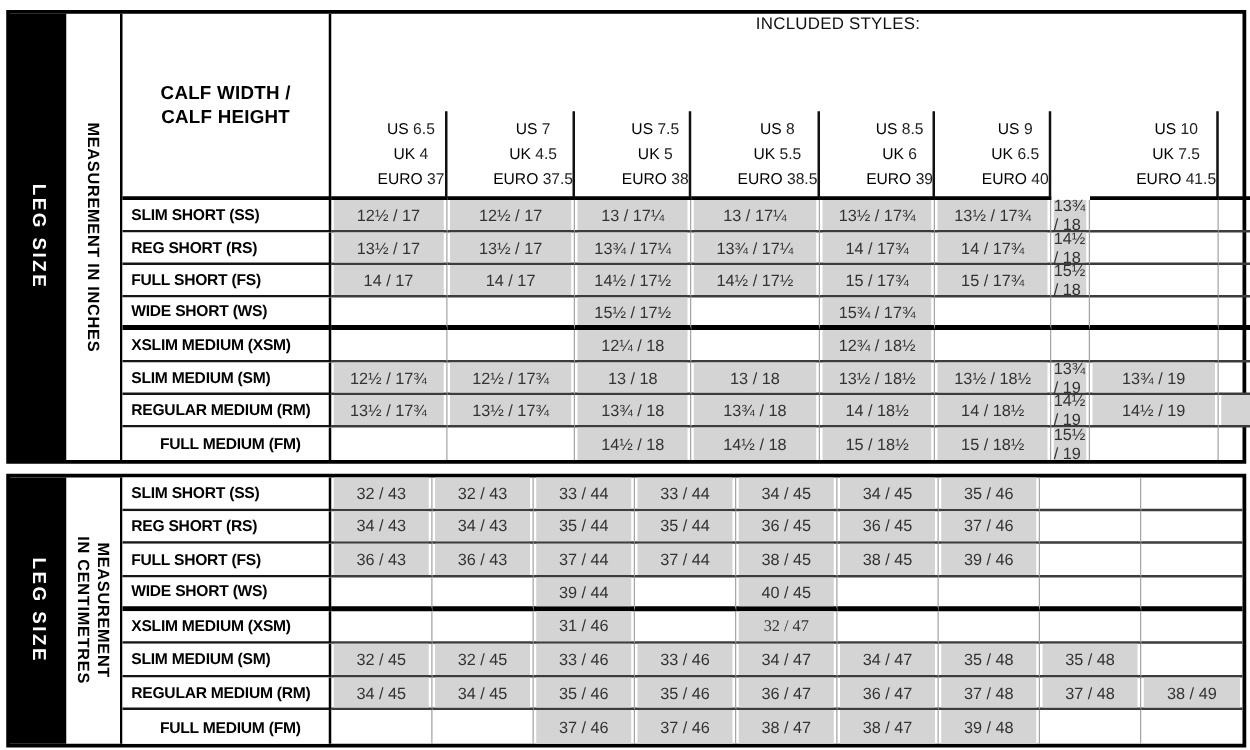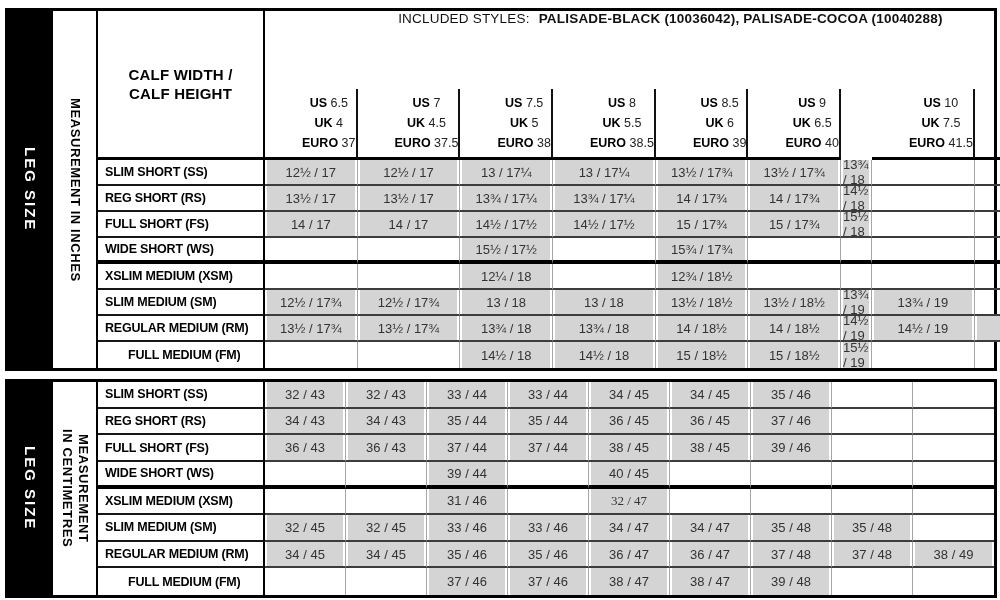--- a/index.html
+++ b/index.html
@@ -23,21 +23,21 @@
   .cell-styles{grid-column:4/13;grid-row:1;display:flex;align-items:flex-start;justify-content:center;
                gap:9px;font-size:13.5px;color:#111;letter-spacing:.2px;}
   .st-value{font-weight:bold;}
   .cell-foot{grid-column:4/13;grid-row:2;background:#000;color:#fff;font-weight:bold;font-size:14px;
              letter-spacing:.8px;display:flex;align-items:center;justify-content:center;}
 
   .size-head{border-right:2px solid #111;border-bottom:3px solid #000;
              display:flex;flex-direction:column;align-items:center;justify-content:center;
              font-size:12.5px;line-height:1.6;color:#222;}
   .size-head.last-col{border-right:none;}
-  .sh-pre{font-weight:bold;color:#000;margin-left:37px;}
+  .sh-pre{font-weight:normal;color:#000;margin-left:37px;}
   .sh-num{font-weight:normal;}
 
   .label-cell{grid-column:3;border-right:2px solid #000;border-bottom:2px solid #161616;
               display:flex;align-items:center;padding-left:7px;box-sizing:border-box;
               font-weight:bold;font-size:12.5px;letter-spacing:-.2px;color:#000;background:#fff;}
   .val-cell{position:relative;border-right:1px solid #a6a6a6;border-bottom:2px solid #3c3c3c;}
   .val-cell.last-col{border-right:none;}
   .fill{position:absolute;top:0;bottom:0;left:2px;right:2px;background:#d4d4d4;
         display:flex;align-items:center;justify-content:center;font-size:13px;color:#333;}
   .group-end{border-bottom:4px solid #000 !important;}
@@ -52,21 +52,20 @@
     <div class="cell-leg">
       <span class="vtext">LEG SIZE</span>
     </div>
     <div class="cell-meas">
       <span class="vtext">MEASUREMENT IN INCHES</span>
     </div>
     <div class="cell-calf">CALF WIDTH /
 CALF HEIGHT</div>
     <div class="cell-styles">
       <span class="st-label">INCLUDED STYLES:</span>
-      <span class="st-value">PALISADE-BLACK (10036042), PALISADE-COCOA (10040288)</span>
     </div>
   <div class="size-head" style="grid-area: 3 / 4;">
         <div><span class="sh-pre">US</span><span class="sh-num">&nbsp;6.5</span></div>
         <div><span class="sh-pre">UK</span><span class="sh-num">&nbsp;4</span></div>
         <div><span class="sh-pre">EURO</span><span class="sh-num">&nbsp;37</span></div>
       </div>
       <div class="size-head" style="grid-area: 3 / 5; text-align: right;">
         <div><span class="sh-pre">US</span><span class="sh-num">&nbsp;7</span></div>
         <div><span class="sh-pre">UK</span><span class="sh-num">&nbsp;4.5</span></div>
         <div><span class="sh-pre">EURO</span><span class="sh-num">&nbsp;37.5</span></div>

